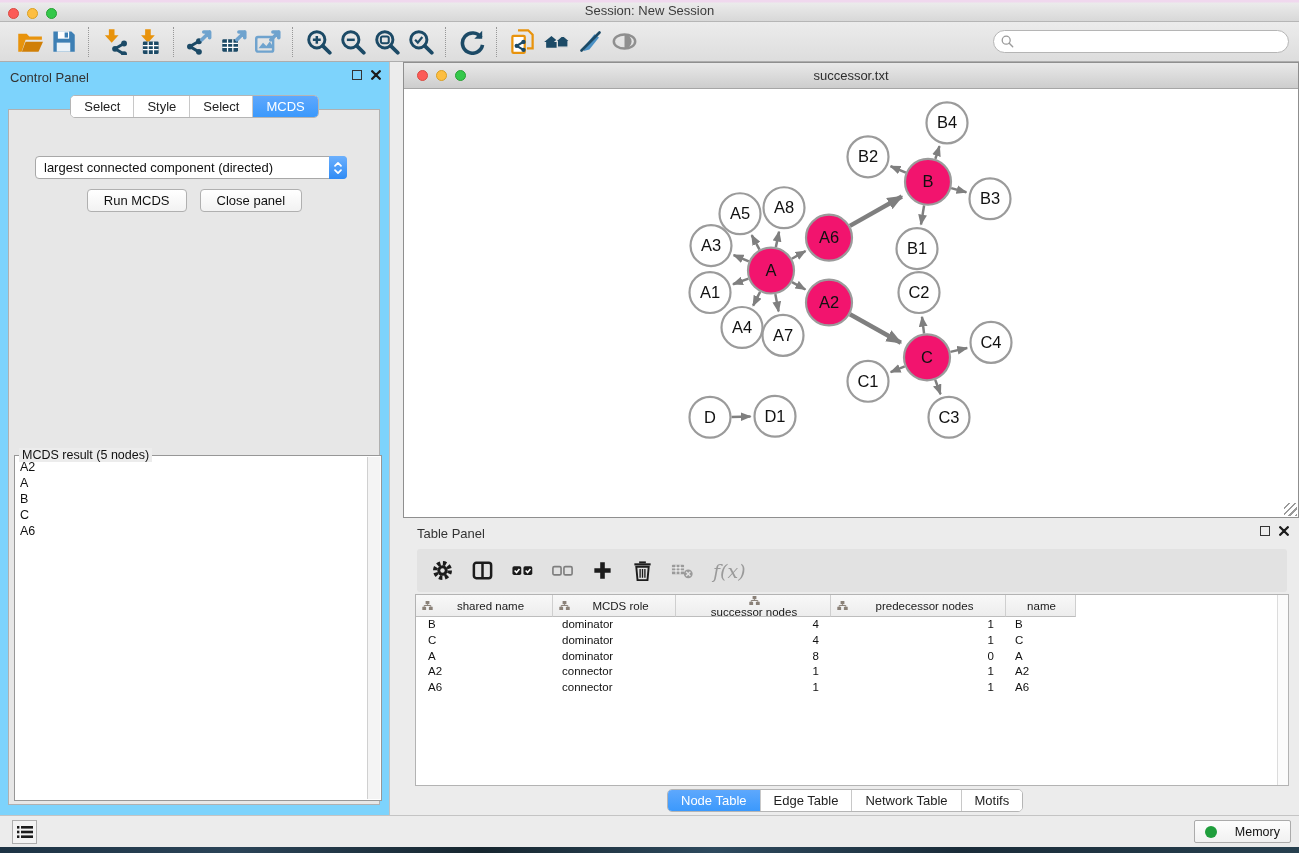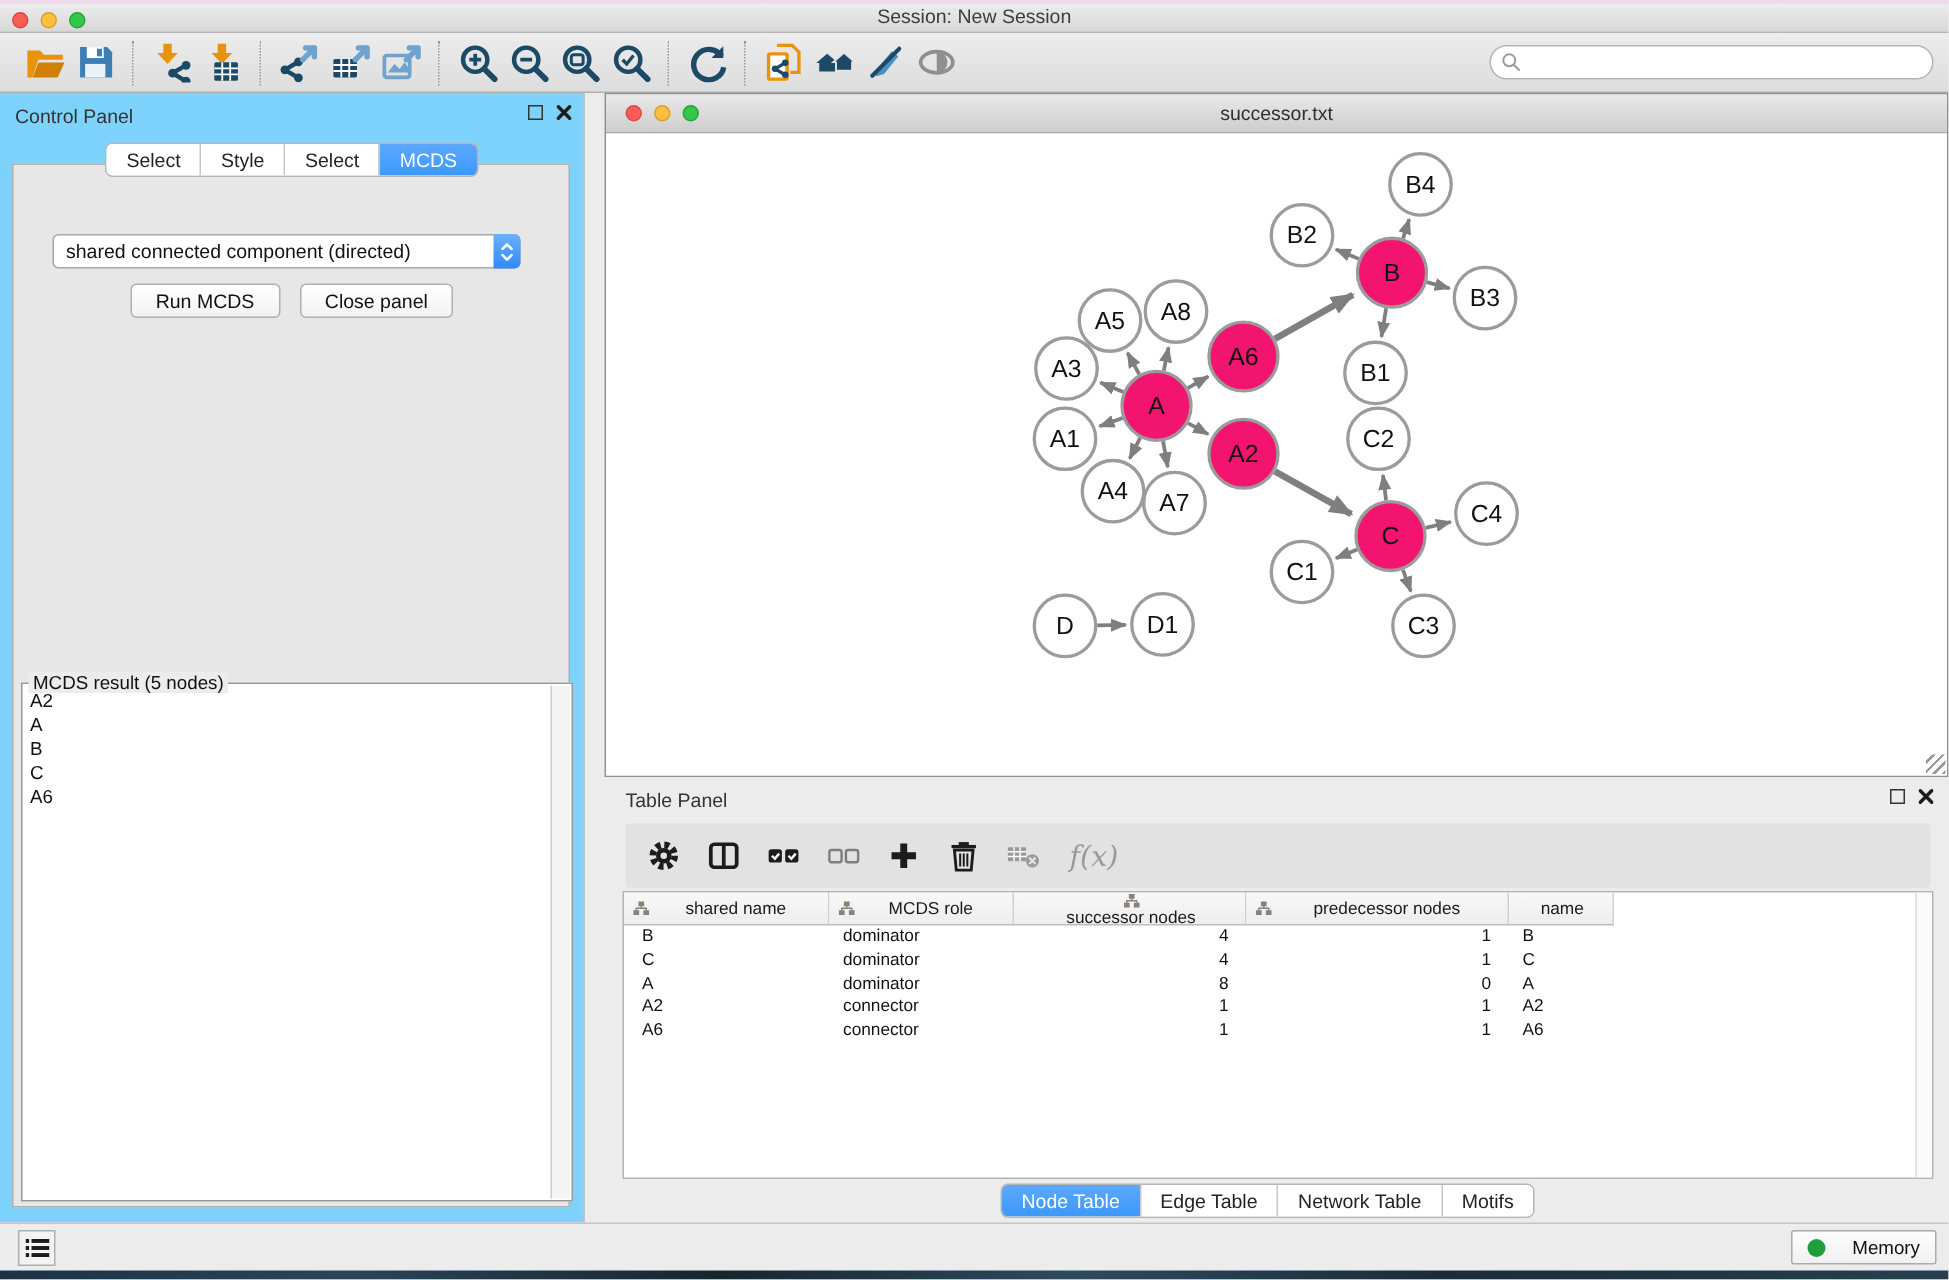--- a/index.html
+++ b/index.html
@@ -272,21 +272,21 @@
       </span>
   </div>
   <div id="cp-tabs"><div class="seg">
         <span class="seg-item">Select</span>
         <span class="seg-item">Style</span>
         <span class="seg-item">Select</span>
         <span class="seg-item active">MCDS</span>
       </div></div>
   <div id="cp-content"></div>
   <div id="criterion">
-    <span class="val">shared connected component (directed)</span>
+    <span class="val">largest connected component (directed)</span>
     <span class="stepper">
       <svg viewBox="0 0 14 20" width="12" height="18">
           <path d="M3.5 7.5L7 4l3.5 3.5M3.5 12.5L7 16l3.5-3.5" fill="none" stroke="#fff" stroke-width="2" stroke-linecap="round" stroke-linejoin="round"></path>
         </svg>
     </span>
   </div>
   <div id="cp-buttons">
     <button class="mac-btn">Run MCDS</button>
     <button class="mac-btn">Close panel</button>
   </div>

